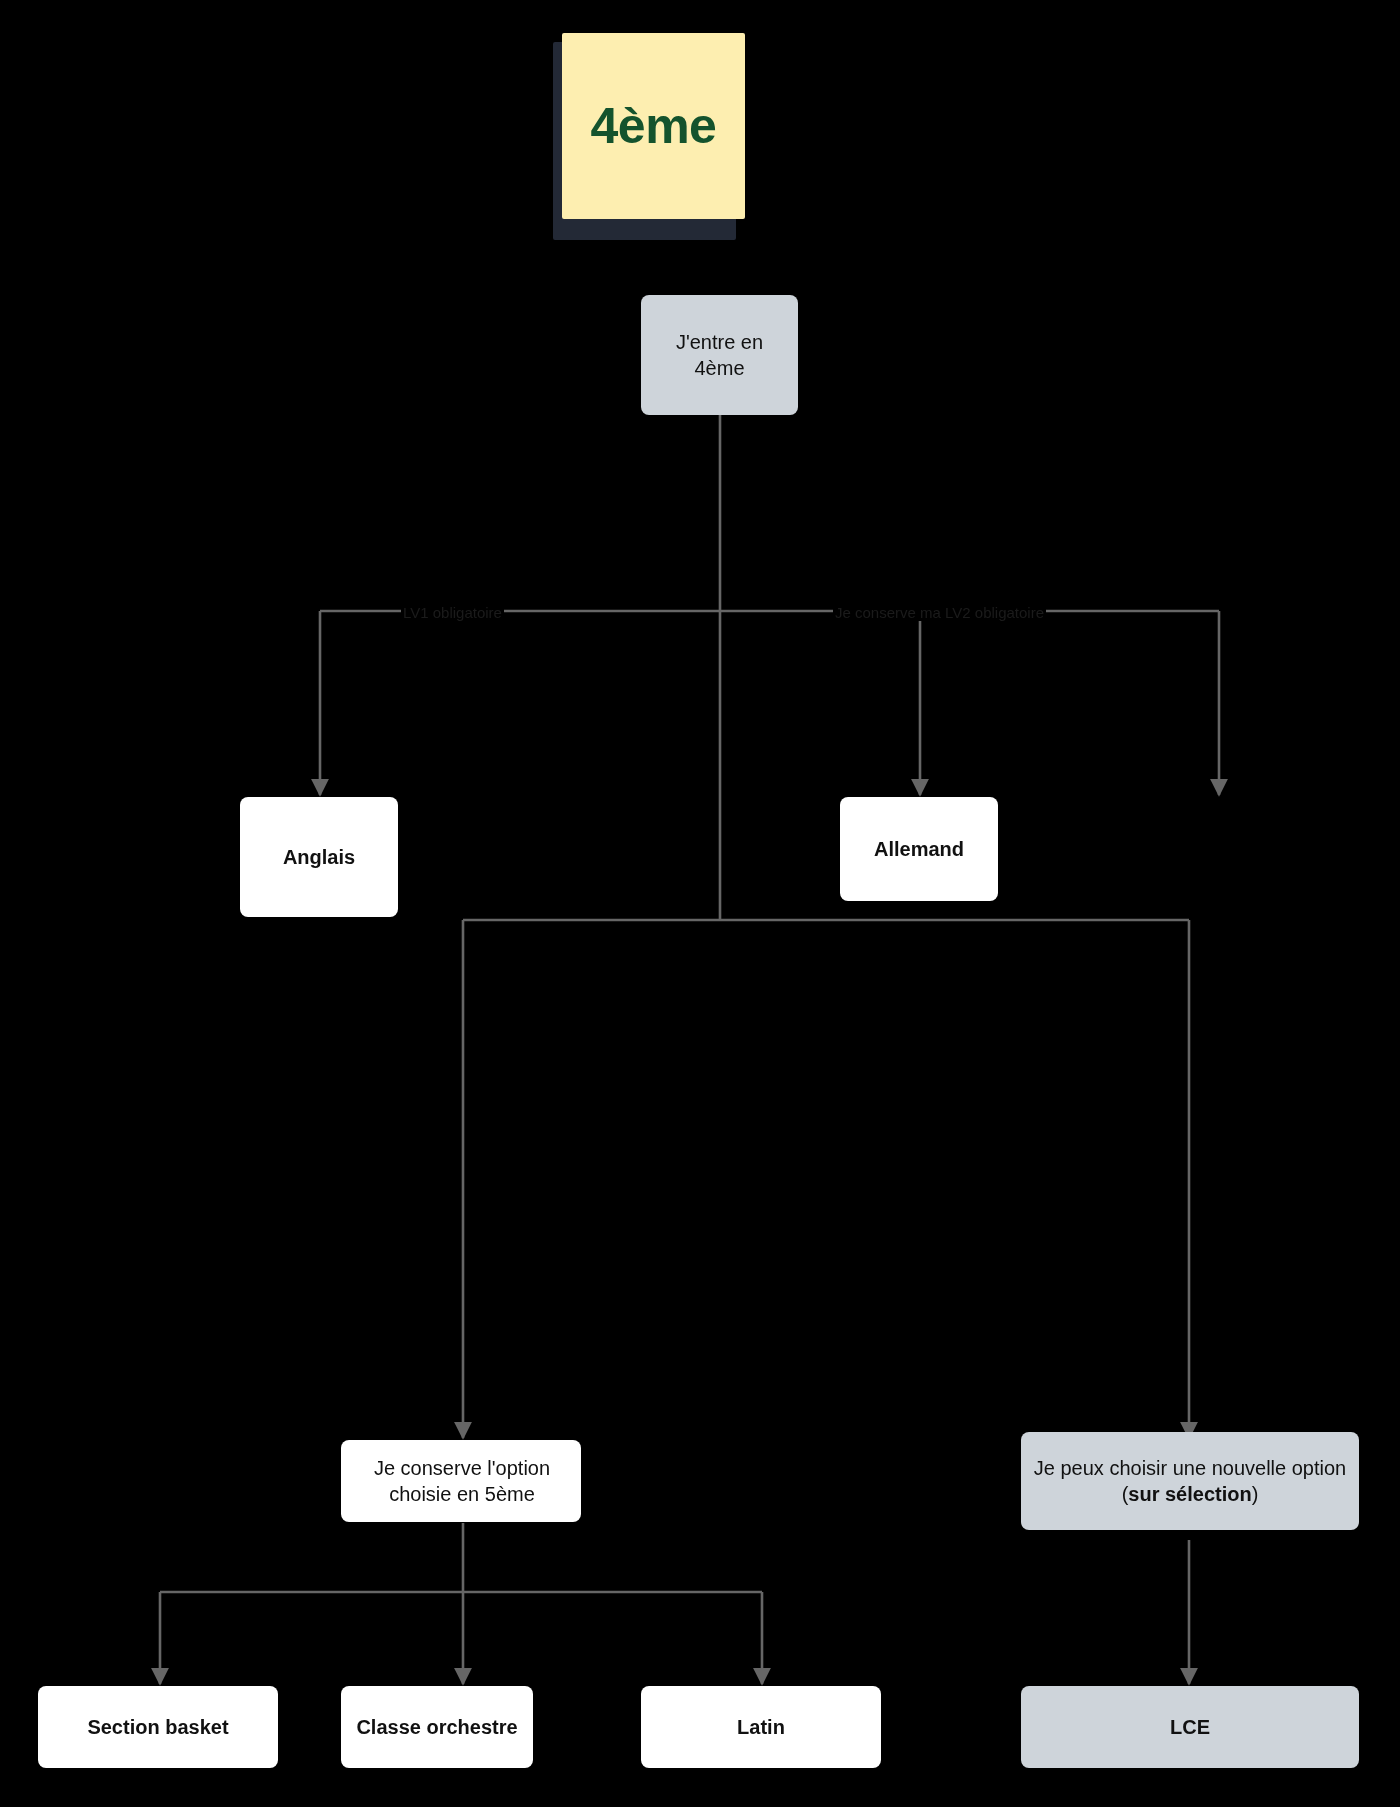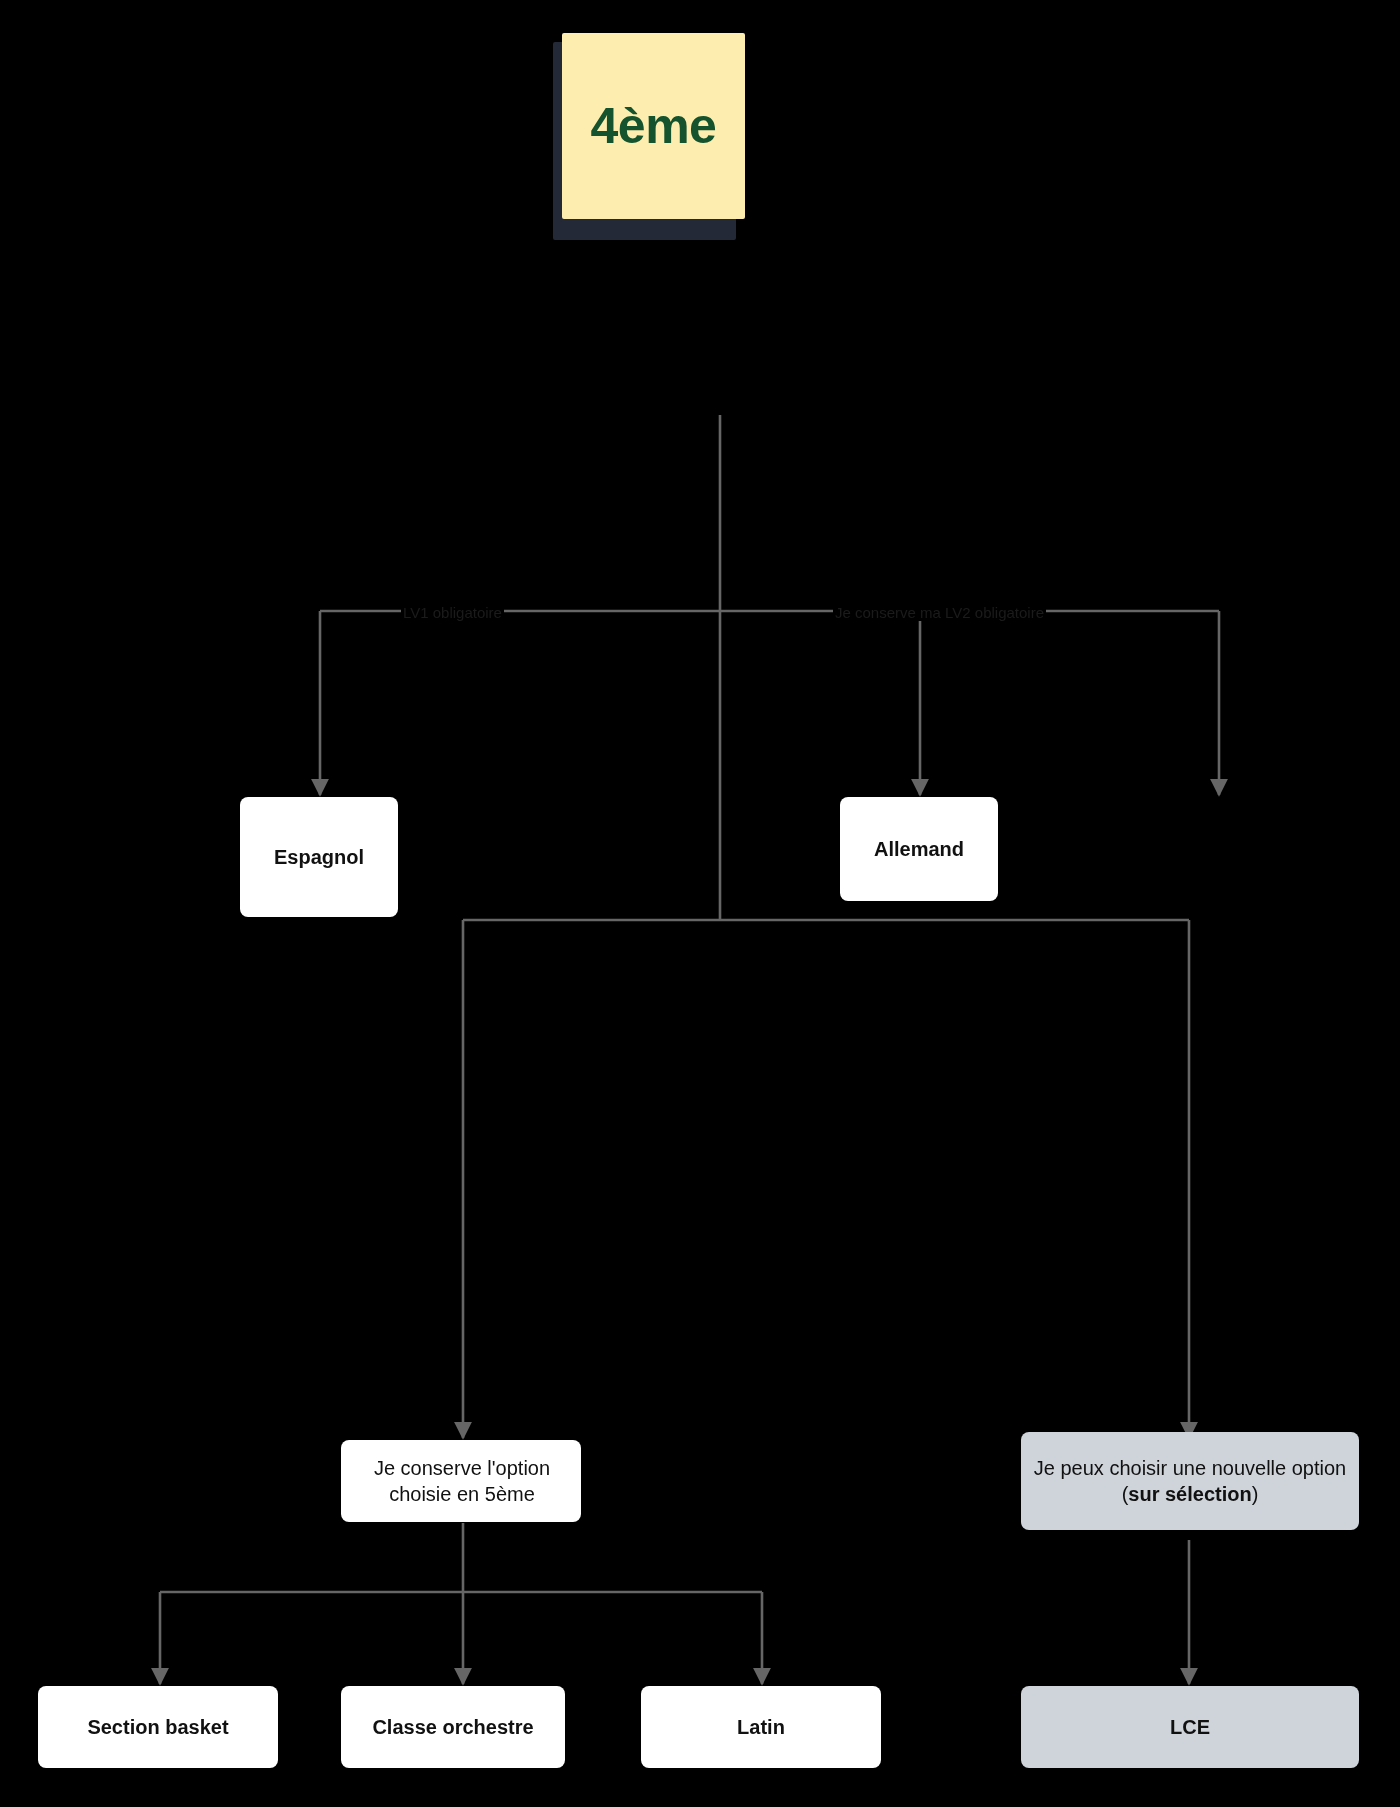--- a/index.html
+++ b/index.html
@@ -122,26 +122,29 @@
 
       <path d="M 1189,1540 L 1189,1684" marker-end="url(#arrow)"></path>
     </g>
   </svg>
 
   <div class="sticky-shadow" style="left:553px; top:42px; width:183px; height:198px;"></div>
   <div class="sticky" style="left:562px; top:33px; width:183px; height:186px;">
     <span class="sticky-label">4ème</span>
   </div>
 
+  <div class="node node-gray w-normal" style="left:641px; top:295px; width:157px; height:120px;">
+    <span class="txt">J'entre en 4ème</span>
+  </div>
 
   <div class="edge-label" style="left:401px; top:604px;">LV1 obligatoire</div>
   <div class="edge-label" style="left:833px; top:604px;">Je conserve ma LV2 obligatoire</div>
 
   <div class="node node-white w-bold" style="left:240px; top:797px; width:158px; height:120px;">
-    <span class="txt">Espagnol</span>
+    <span class="txt">Anglais</span>
   </div>
 
   <div class="node node-white w-bold" style="left:840px; top:797px; width:158px; height:104px;">
     <span class="txt">Allemand</span>
   </div>
 
 
   <div class="node node-white w-normal" style="left:341px; top:1440px; width:240px; height:82px;padding-left:12px;">
     <span class="txt">Je conserve l'option choisie en 5ème</span>
   </div>
@@ -149,21 +152,21 @@
   <div class="node node-gray w-normal" style="left:1021px; top:1432px; width:338px; height:98px;justify-content:flex-end;">
     <span class="txt">
       <span>Je peux choisir une nouvelle option (</span><b>sur sélection</b><span>)</span>
     </span>
   </div>
 
   <div class="node node-white w-bold" style="left:38px; top:1686px; width:240px; height:82px;">
     <span class="txt">Section basket</span>
   </div>
 
-  <div class="node node-white w-bold" style="left:341px; top:1686px; width:224px; height:82px;">
+  <div class="node node-white w-bold" style="left:341px; top:1686px; width:192px; height:82px;">
     <span class="txt">Classe orchestre</span>
   </div>
 
   <div class="node node-white w-bold" style="left:641px; top:1686px; width:240px; height:82px;">
     <span class="txt">Latin</span>
   </div>
 
   <div class="node node-gray w-bold" style="left:1021px; top:1686px; width:338px; height:82px;">
     <span class="txt">LCE</span>
   </div>

